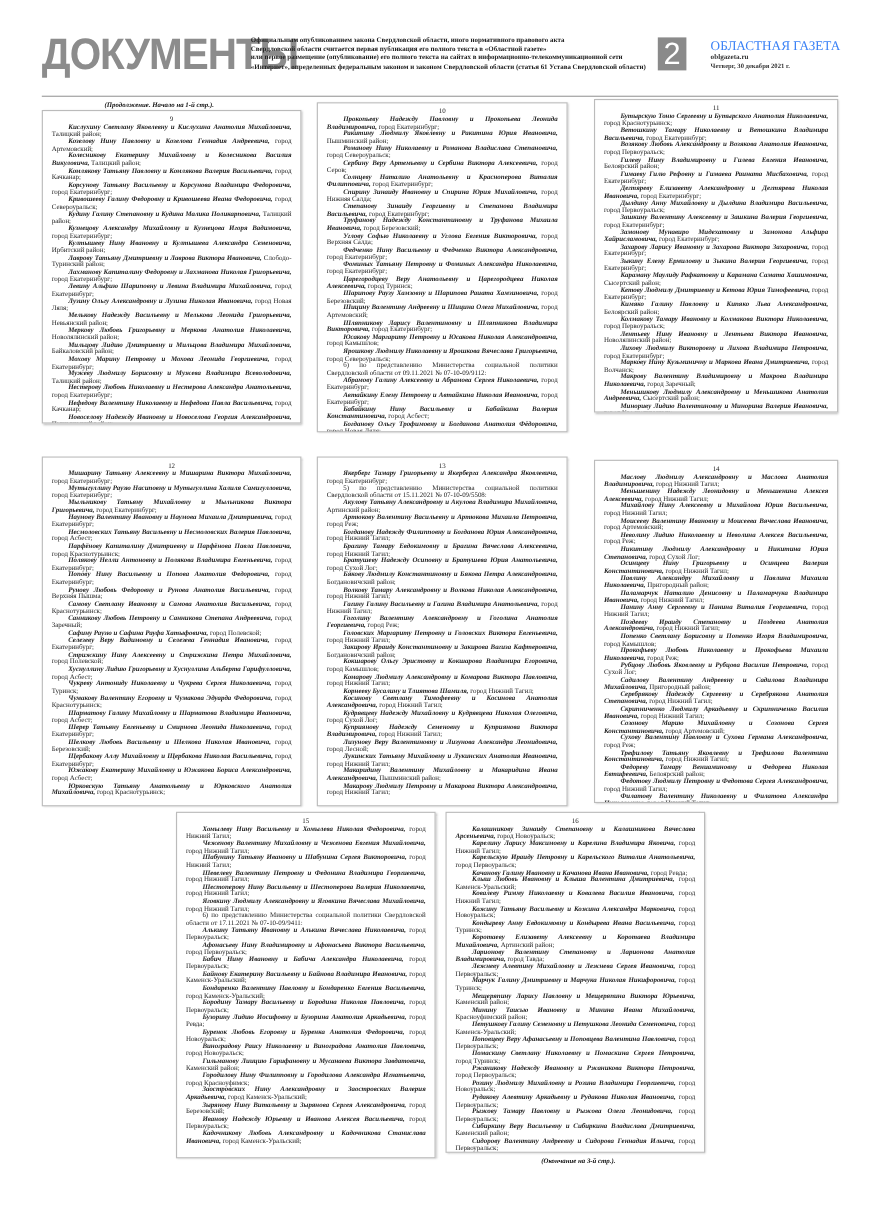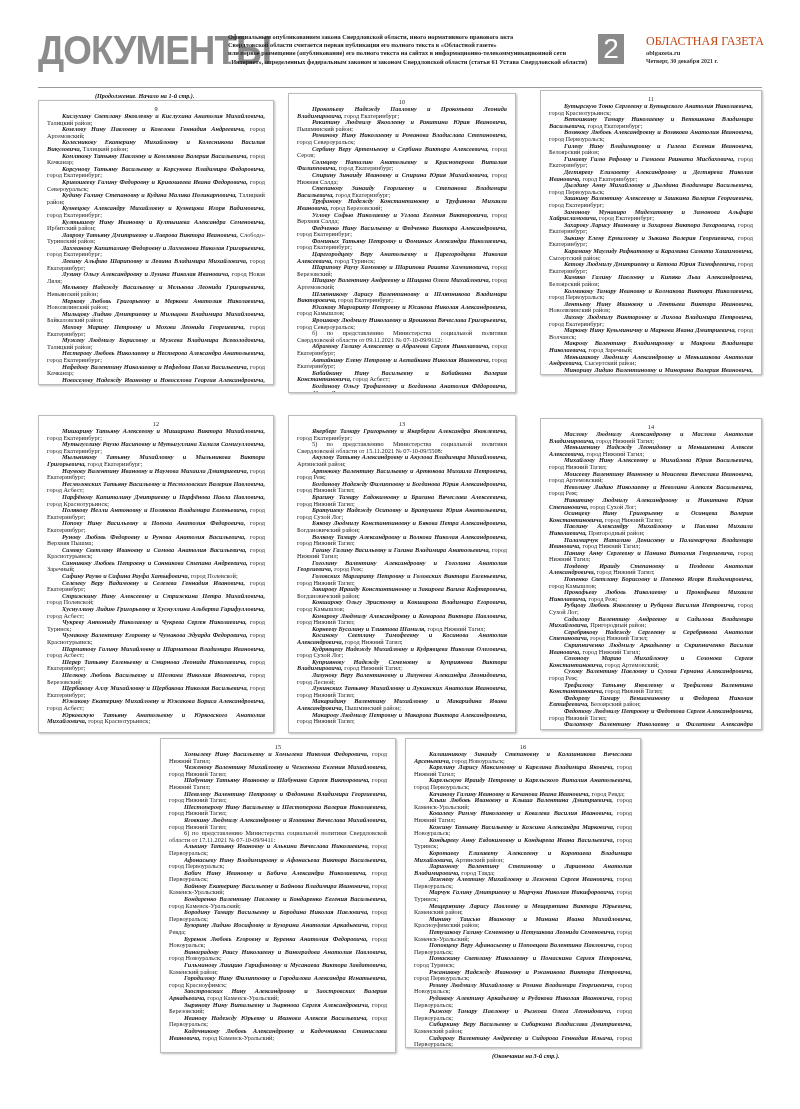--- a/index.html
+++ b/index.html
@@ -2,21 +2,21 @@
 <html><head>
 <meta charset="utf-8">
 <style>
   html,body{margin:0;padding:0;background:#fff;}
   body{width:800px;height:1109px;position:relative;overflow:hidden;font-family:"Liberation Serif",serif;color:#111;}
   .masthead{position:absolute;left:38px;top:32px;width:724px;height:36px;}
   .mh-title{position:absolute;left:0;top:0;font-family:"Liberation Sans",sans-serif;font-weight:bold;font-size:40px;letter-spacing:-1px;color:#8c8c8c;line-height:36px;transform:scaleX(0.92);transform-origin:left;}
   .mh-desc{position:absolute;left:190px;top:1px;width:360px;font-size:6.3px;line-height:8.2px;font-weight:bold;color:#222;font-family:"Liberation Serif",serif;}
   .mh-desc div{white-space:nowrap;}
   .mh-num{position:absolute;left:560px;top:2px;width:26px;height:30px;background:#8a8a8a;color:#fff;font-family:"Liberation Sans",sans-serif;font-size:28px;line-height:30px;text-align:center;}
-  .mh-paper{position:absolute;left:608px;top:2px;font-size:12px;color:#c2410c;white-space:nowrap;}
+  .mh-paper{position:absolute;left:608px;top:2px;font-size:12px;color:#3b82f6;white-space:nowrap;}
   .mh-site{position:absolute;left:608px;top:17px;font-size:6.5px;font-weight:bold;color:#333;}
   .mh-date{position:absolute;left:608px;top:26px;font-size:6px;font-weight:bold;color:#333;white-space:nowrap;}
   .mh-rule{position:absolute;left:38px;top:87px;width:724px;height:1px;background:#999;}
   .cont-note{position:absolute;font-size:6.2px;font-weight:bold;font-style:italic;color:#111;white-space:nowrap;}
   .box{position:absolute;border:1px solid #bbb;box-shadow:1px 1px 2px #bbb;background:#fff;padding:4px 8px 4px 8px;box-sizing:border-box;overflow:hidden;}
   .box-num{text-align:center;font-size:6.3px;line-height:8px;color:#222;}
   .entry{font-size:6.3px;line-height:6.6px;text-align:justify;text-align-last:left;margin:0;color:#222;}
   .entry .nm{font-weight:bold;font-style:italic;}
   .entry .first{padding-left:15px;}
   .entry.note{text-indent:15px;}

